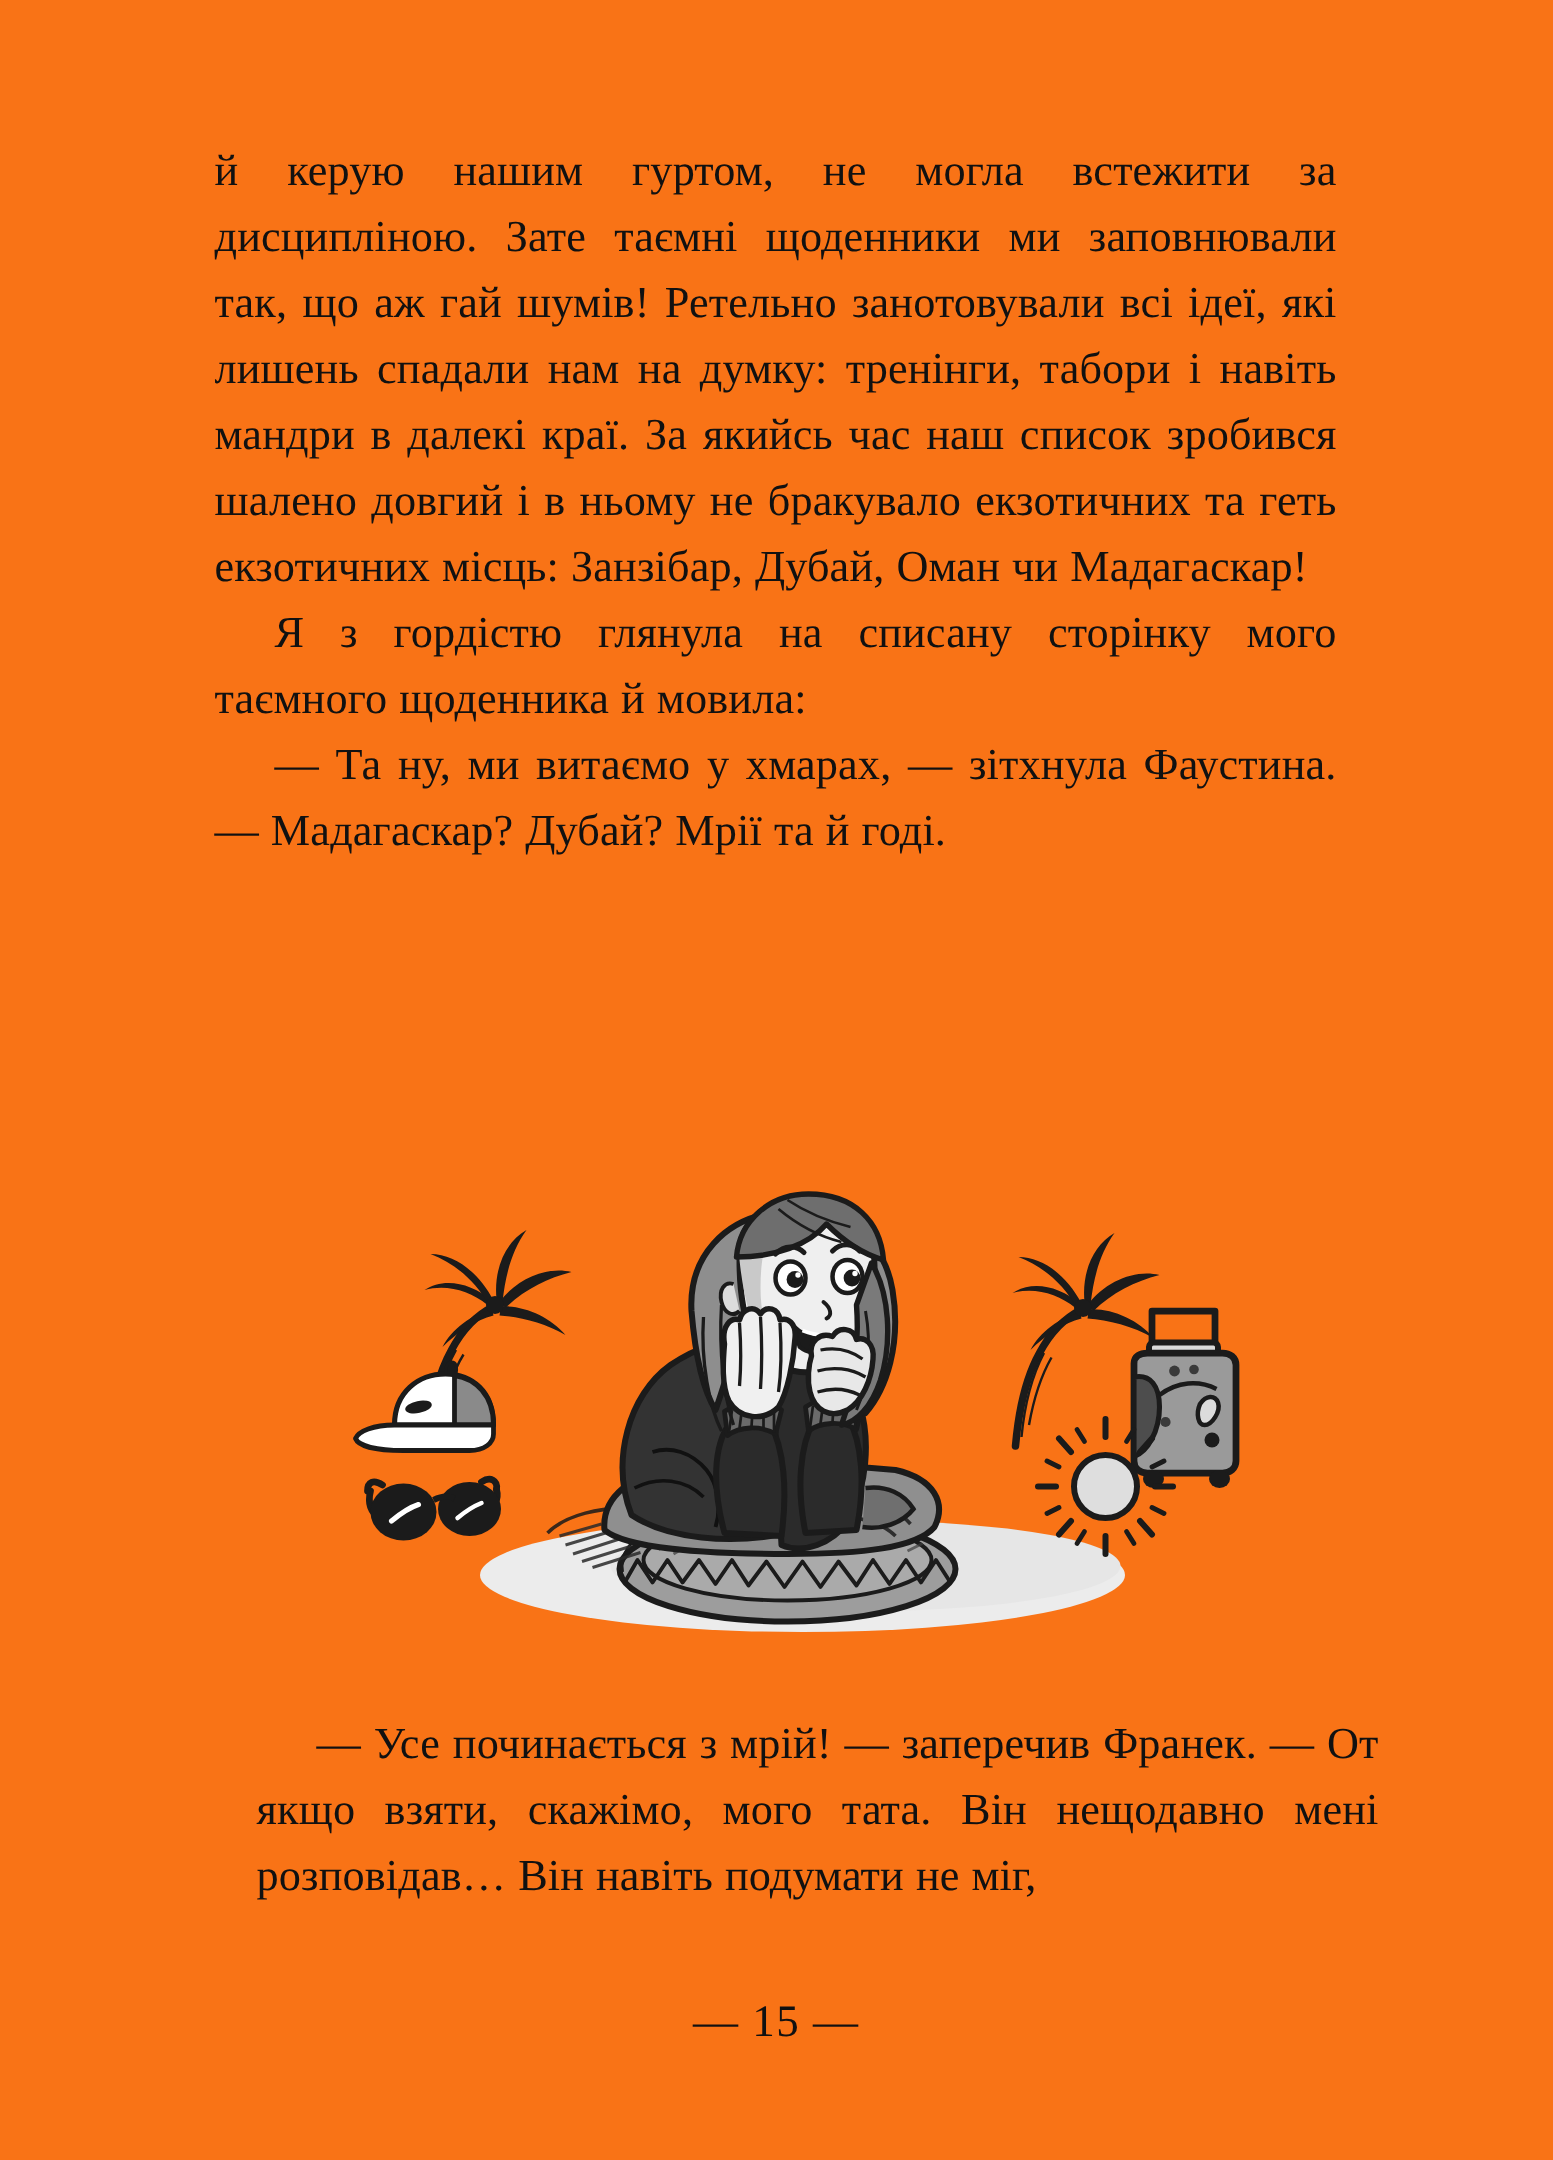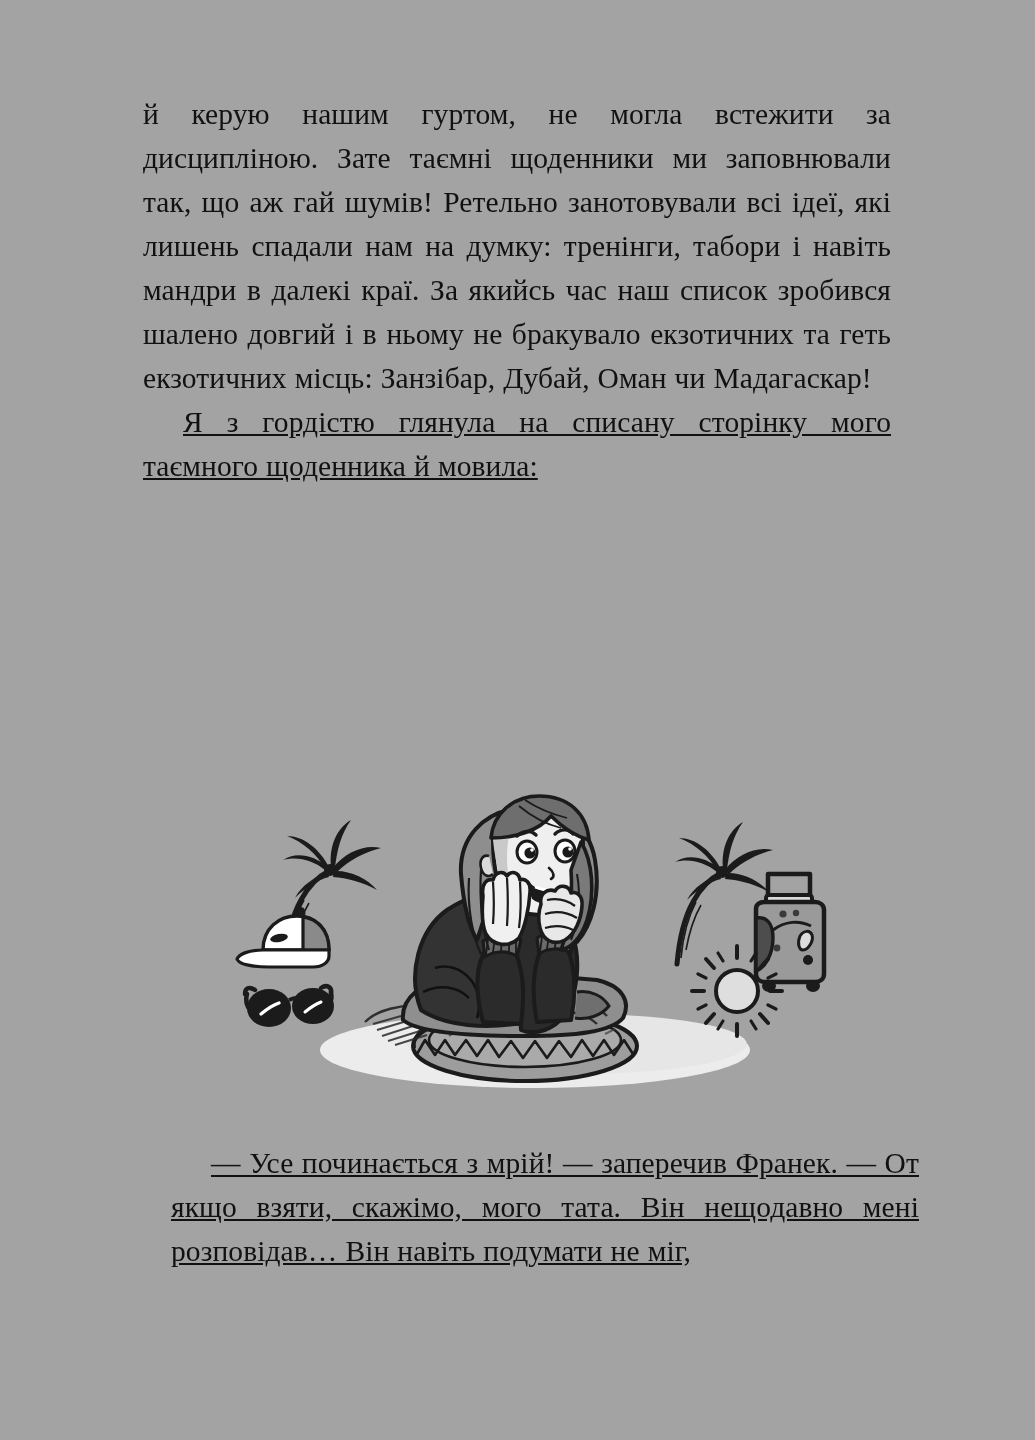--- a/index.html
+++ b/index.html
@@ -12,42 +12,42 @@
     height: 1440px;
     position: relative;
     font-family: "Liberation Serif", "DejaVu Serif", serif;
     color: #111111;
     overflow: hidden;
   }
 
   .page {
     position: absolute;
     inset: 0;
-    background: #a3a3a3;
+    background: #f97316;
   }
 
   .text-column {
     position: absolute;
     left: 143px;
     top: 92px;
     width: 748px;
   }
 
   .para {
     margin: 0;
     font-size: 29.5px;
     line-height: 44px;
     text-align: justify;
     text-align-last: left;
     letter-spacing: 0.1px;
     word-spacing: 0.5px;
     hyphens: manual;
     color: #111111;
   }
-  .para.indent { text-indent: 40px; text-decoration: underline; }
+  .para.indent { text-indent: 40px; }
   .para.no-indent { text-indent: 0; }
 
   
   .illustration {
     position: absolute;
     left: 225px;
     top: 778px;
     width: 610px;
     height: 320px;
   }
@@ -75,20 +75,21 @@
   }
 </style>
 </head>
 <body>
 
 <div class="page">
 
   <div class="text-column">
     <p class="para no-indent">й керую нашим гуртом, не могла встежити за дисципліною. Зате таємні щоденники ми заповнювали так, що аж гай шумів! Ретельно занотовували всі ідеї, які лишень спадали нам на думку: тренінги, табори і навіть мандри в далекі краї. За якийсь час наш список зробився шалено довгий і в ньому не бракувало екзотичних та геть екзотичних місць: Занзібар, Дубай, Оман чи Мадагаскар!</p>
     <p class="para indent">Я з гордістю глянула на списану сторінку мого таємного щоденника й мовила:</p>
+    <p class="para indent">— Та ну, ми витаємо у хмарах, — зітхнула Фаустина. — Мадагаскар? Дубай? Мрії та й годі.</p>
   </div>
 
   <div class="illustration">
     <svg viewBox="0 0 610 320" xmlns="http://www.w3.org/2000/svg">
       <defs>
         <clipPath id="rugclip">
           <ellipse cx="300" cy="268" rx="112" ry="35"></ellipse>
         </clipPath>
       </defs>
 
@@ -284,14 +285,15 @@
 
         <path d="M352 214 C366 212 378 218 384 228 C376 238 362 242 350 240" fill="#6f6f6f" stroke="#1b1b1b" stroke-width="3"></path>
       </g>
     </svg>
   </div>
 
   <div class="text-column-bottom">
     <p class="para indent">— Усе починається з мрій! — заперечив Франек. — От якщо взяти, скажімо, мого тата. Він нещодавно мені розповідав… Він навіть подумати не міг,</p>
   </div>
 
+  <div class="folio">— 15 —</div>
 
 </div>
 
 </body></html>

